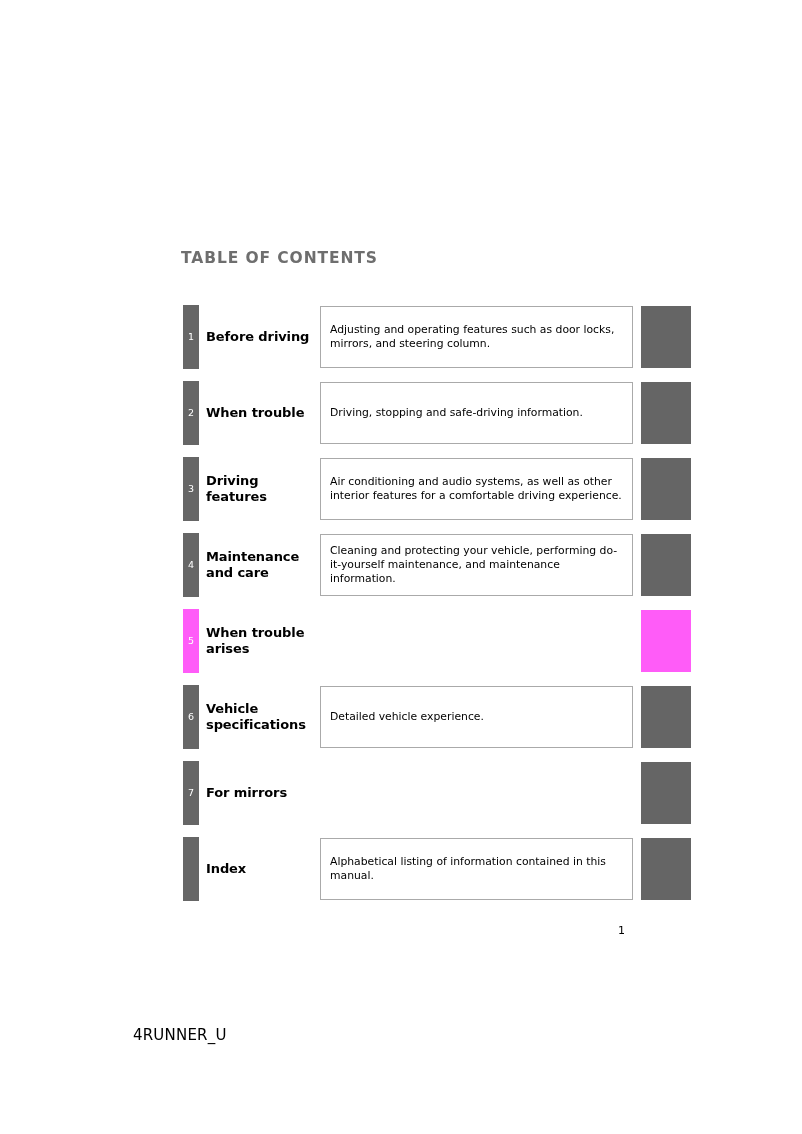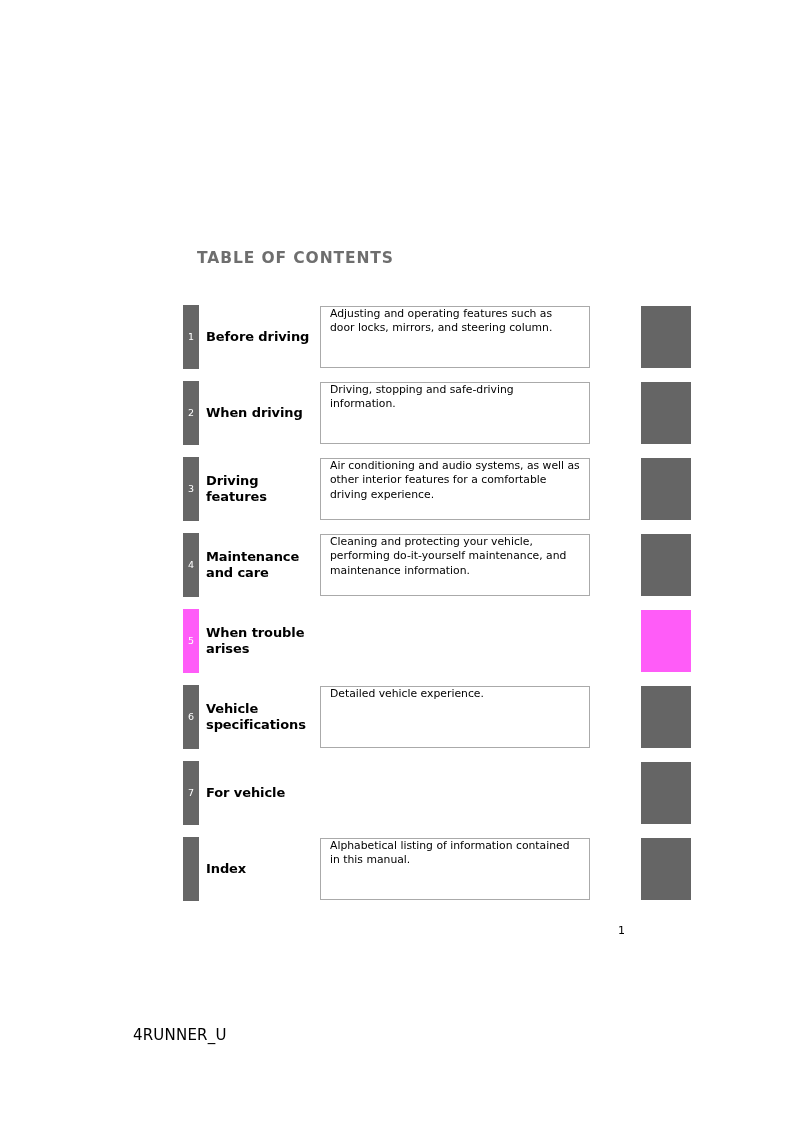--- a/index.html
+++ b/index.html
@@ -18,21 +18,21 @@
   }
 
   .page {
     position: absolute;
     inset: 0;
   }
 
   
   .toc-title {
     position: absolute;
-    left: 197px;
+    left: 181px;
     top: 249px;
     font-size: 15.5px;
     font-weight: bold;
     letter-spacing: 0.9px;
     color: #6e6e6e;
     white-space: nowrap;
   }
 
   
   .toc-list {
@@ -83,27 +83,28 @@
     color: #000000;
     line-height: 1.22;
     letter-spacing: -0.1px;
   }
 
   
   .row-desc {
     position: absolute;
     left: 137px;
     top: 1px;
-    width: 270px;
+    width: 313px;
     height: 62px;
     box-sizing: border-box;
     border: 1px solid #aaaaaa;
     background: #ffffff;
     display: flex;
-    padding: 0 9px;
+    align-items: center;
+    padding: 6px 9px;
   }
   .toc-row.is-highlighted .row-desc {
     border-color: #eab4e6;
   }
   .row-desc-text {
     font-size: 10.8px;
     line-height: 1.32;
     color: #000000;
   }
 
@@ -150,21 +151,21 @@
   <div class="toc-row">
         <div class="row-tab">1</div>
         <div class="row-label">Before driving</div>
         <div class="row-desc">
           <div class="row-desc-text">Adjusting and operating features such as door locks, mirrors, and steering column.</div>
         </div>
         <div class="row-block"></div>
       </div>
       <div class="toc-row">
         <div class="row-tab">2</div>
-        <div class="row-label">When driving</div>
+        <div class="row-label">When trouble</div>
         <div class="row-desc">
           <div class="row-desc-text">Driving, stopping and safe-driving information.</div>
         </div>
         <div class="row-block"></div>
       </div>
       <div class="toc-row">
         <div class="row-tab">3</div>
         <div class="row-label">Driving features</div>
         <div class="row-desc">
           <div class="row-desc-text">Air conditioning and audio systems, as well as other interior features for a comfortable driving experience.</div>
@@ -187,21 +188,21 @@
       <div class="toc-row">
         <div class="row-tab">6</div>
         <div class="row-label">Vehicle specifications</div>
         <div class="row-desc">
           <div class="row-desc-text">Detailed vehicle experience.</div>
         </div>
         <div class="row-block"></div>
       </div>
       <div class="toc-row">
         <div class="row-tab">7</div>
-        <div class="row-label">For vehicle</div>
+        <div class="row-label">For mirrors</div>
         <div class="row-block"></div>
       </div>
       <div class="toc-row">
         <div class="row-tab"></div>
         <div class="row-label">Index</div>
         <div class="row-desc">
           <div class="row-desc-text">Alphabetical listing of information contained in this manual.</div>
         </div>
         <div class="row-block"></div>
       </div>

